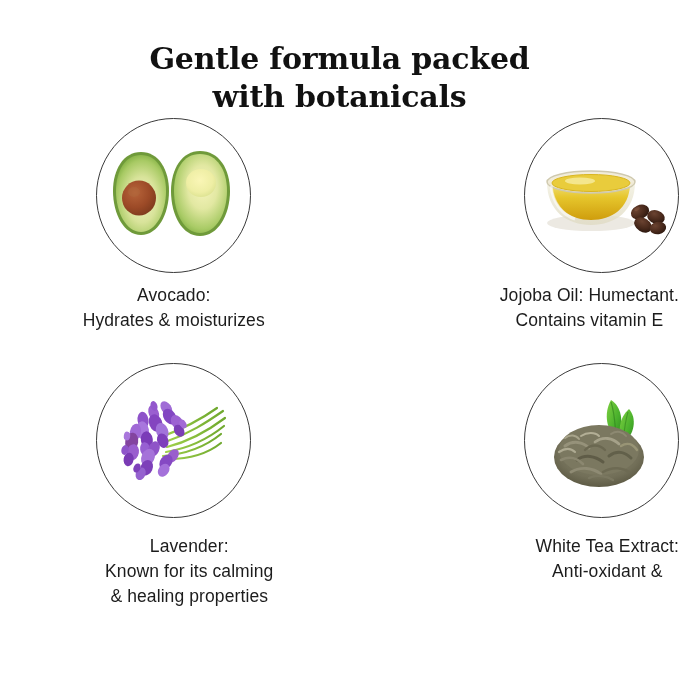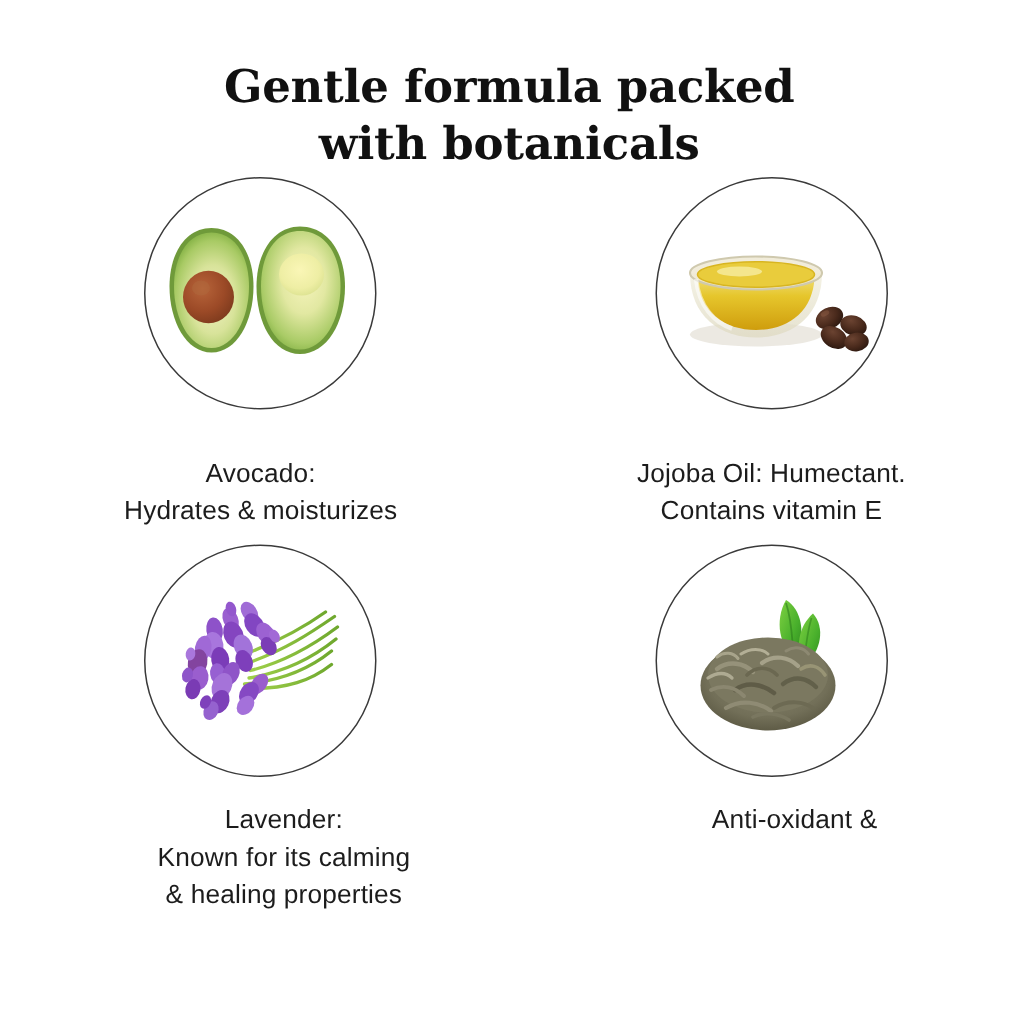--- a/index.html
+++ b/index.html
@@ -49,38 +49,38 @@
     grid-template-columns: 1fr 1fr;
     grid-template-rows: 245px 245px;
   }
   .cell {
     position: relative;
     display: flex;
     flex-direction: column;
     align-items: center;
   }
   .cell.col-left  { padding-left: 8px; }
-  .cell.col-right { padding-left: 10px; }
+  .cell.col-right { padding-left: 10px; align-items: flex-end; }
 
   .circle {
     width: 153px;
     height: 153px;
     border: 1.6px solid #3a3a3a;
     border-radius: 50%;
     background: #ffffff;
     position: relative;
     overflow: hidden;
     flex: none;
   }
   .art {
     position: absolute;
     inset: 0;
   }
   .caption {
-    margin-top: 30px;
+    margin-top: 10px;
     text-align: center;
     font-family: "Liberation Sans", sans-serif;
     font-size: 17.5px;
     line-height: 1.42;
     color: #1c1c1c;
     letter-spacing: 0.1px;
   }
   .caption .ln { display: block; white-space: nowrap; }
 
   
@@ -320,18 +320,19 @@
             <path d="M60 86 C66 80 74 80 80 86" stroke="#6b6851" stroke-width="2.4"></path>
             <path d="M96 82 C102 78 108 80 112 86" stroke="#989475" stroke-width="2.4"></path>
             <path d="M56 72 C62 68 70 68 74 72" stroke="#b3af96" stroke-width="2"></path>
             <path d="M64 114 C72 110 82 112 88 116" stroke="#7a7760" stroke-width="2.4"></path>
             <path d="M40 74 C45 70 51 71 54 75" stroke="#a8a48b" stroke-width="2"></path>
             <path d="M86 70 C92 66 98 68 101 72" stroke="#8d8972" stroke-width="2"></path>
           </g>
         </svg>
       </div>
       <div class="caption">
+        <span class="ln">White Tea Extract:</span>
         <span class="ln">Anti-oxidant &amp;</span>
       </div>
     </div>
 
   </div>
 </div>
 
 </body></html>

